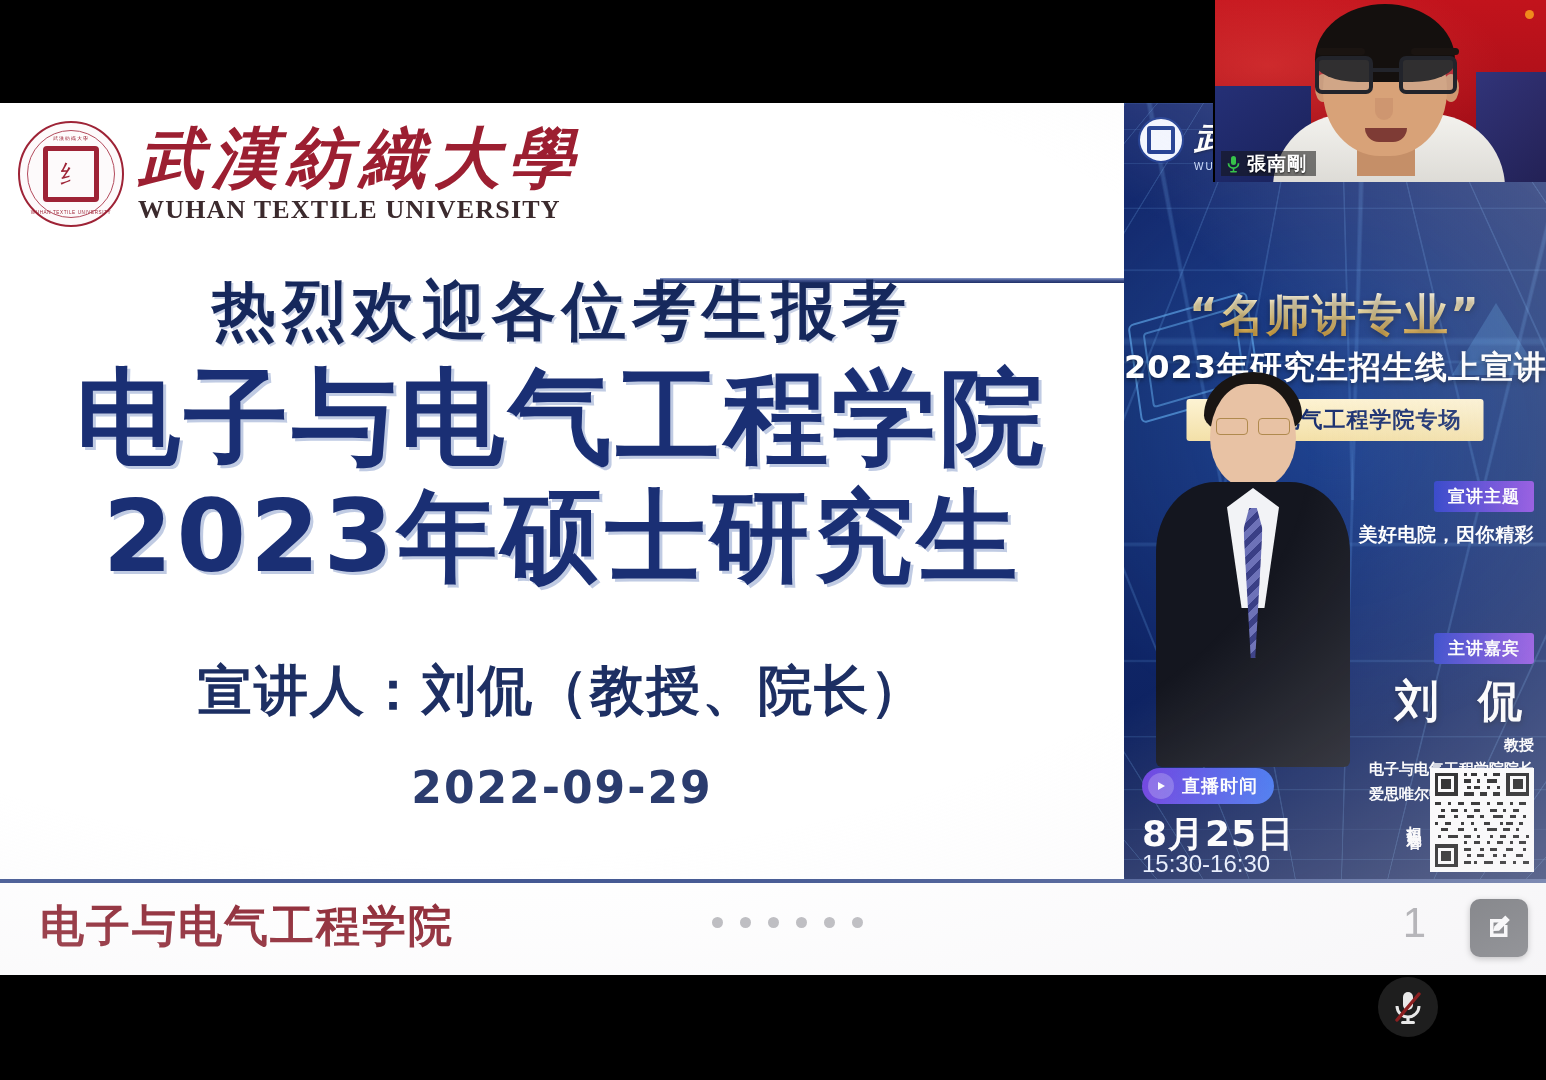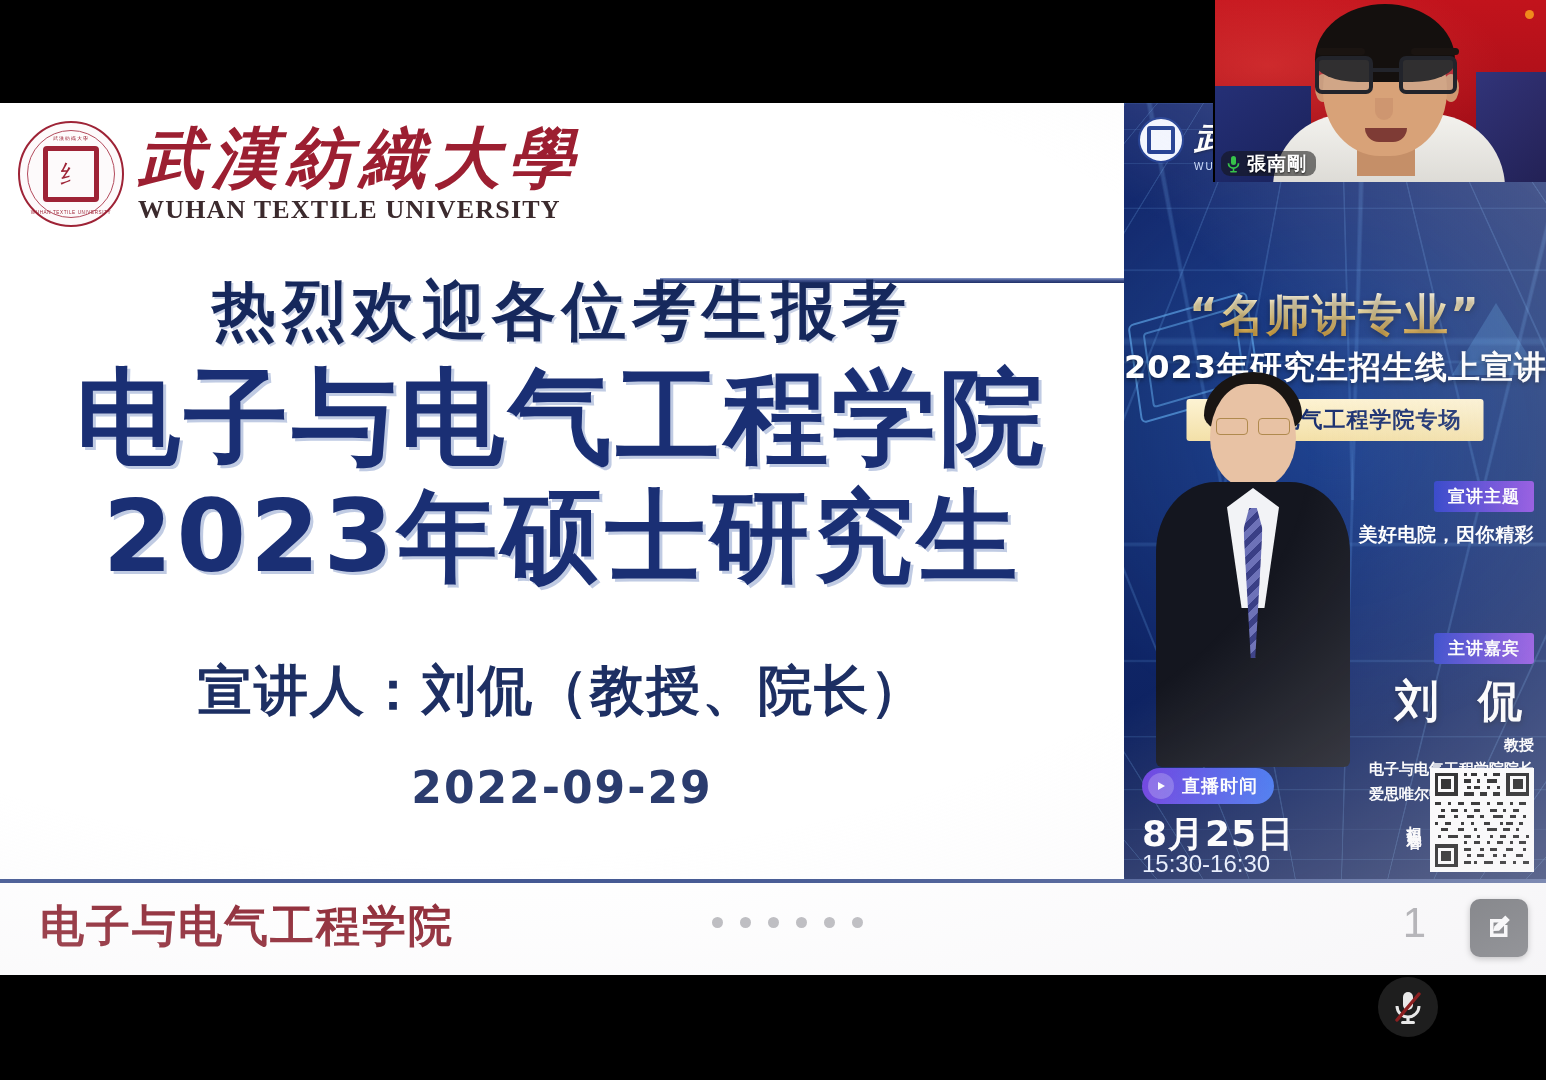--- a/index.html
+++ b/index.html
@@ -737,21 +737,21 @@
     border-radius:50%;
     background:#f08a1c;
   }
   .cam-name{
     position:absolute;
     left:6px; bottom:6px;
     display:flex;
     align-items:center;
     gap:6px;
     background:rgba(20,20,20,.55);
-    border-radius:9px;
+    border-radius:0;
     padding:3px 9px 3px 5px;
   }
   .cam-name span{
     color:#ffffff;
     font-size:19px;
     font-weight:700;
     letter-spacing:1px;
     line-height:1;
     font-family:"DejaVu Sans","Liberation Sans",sans-serif;
     white-space:nowrap;

